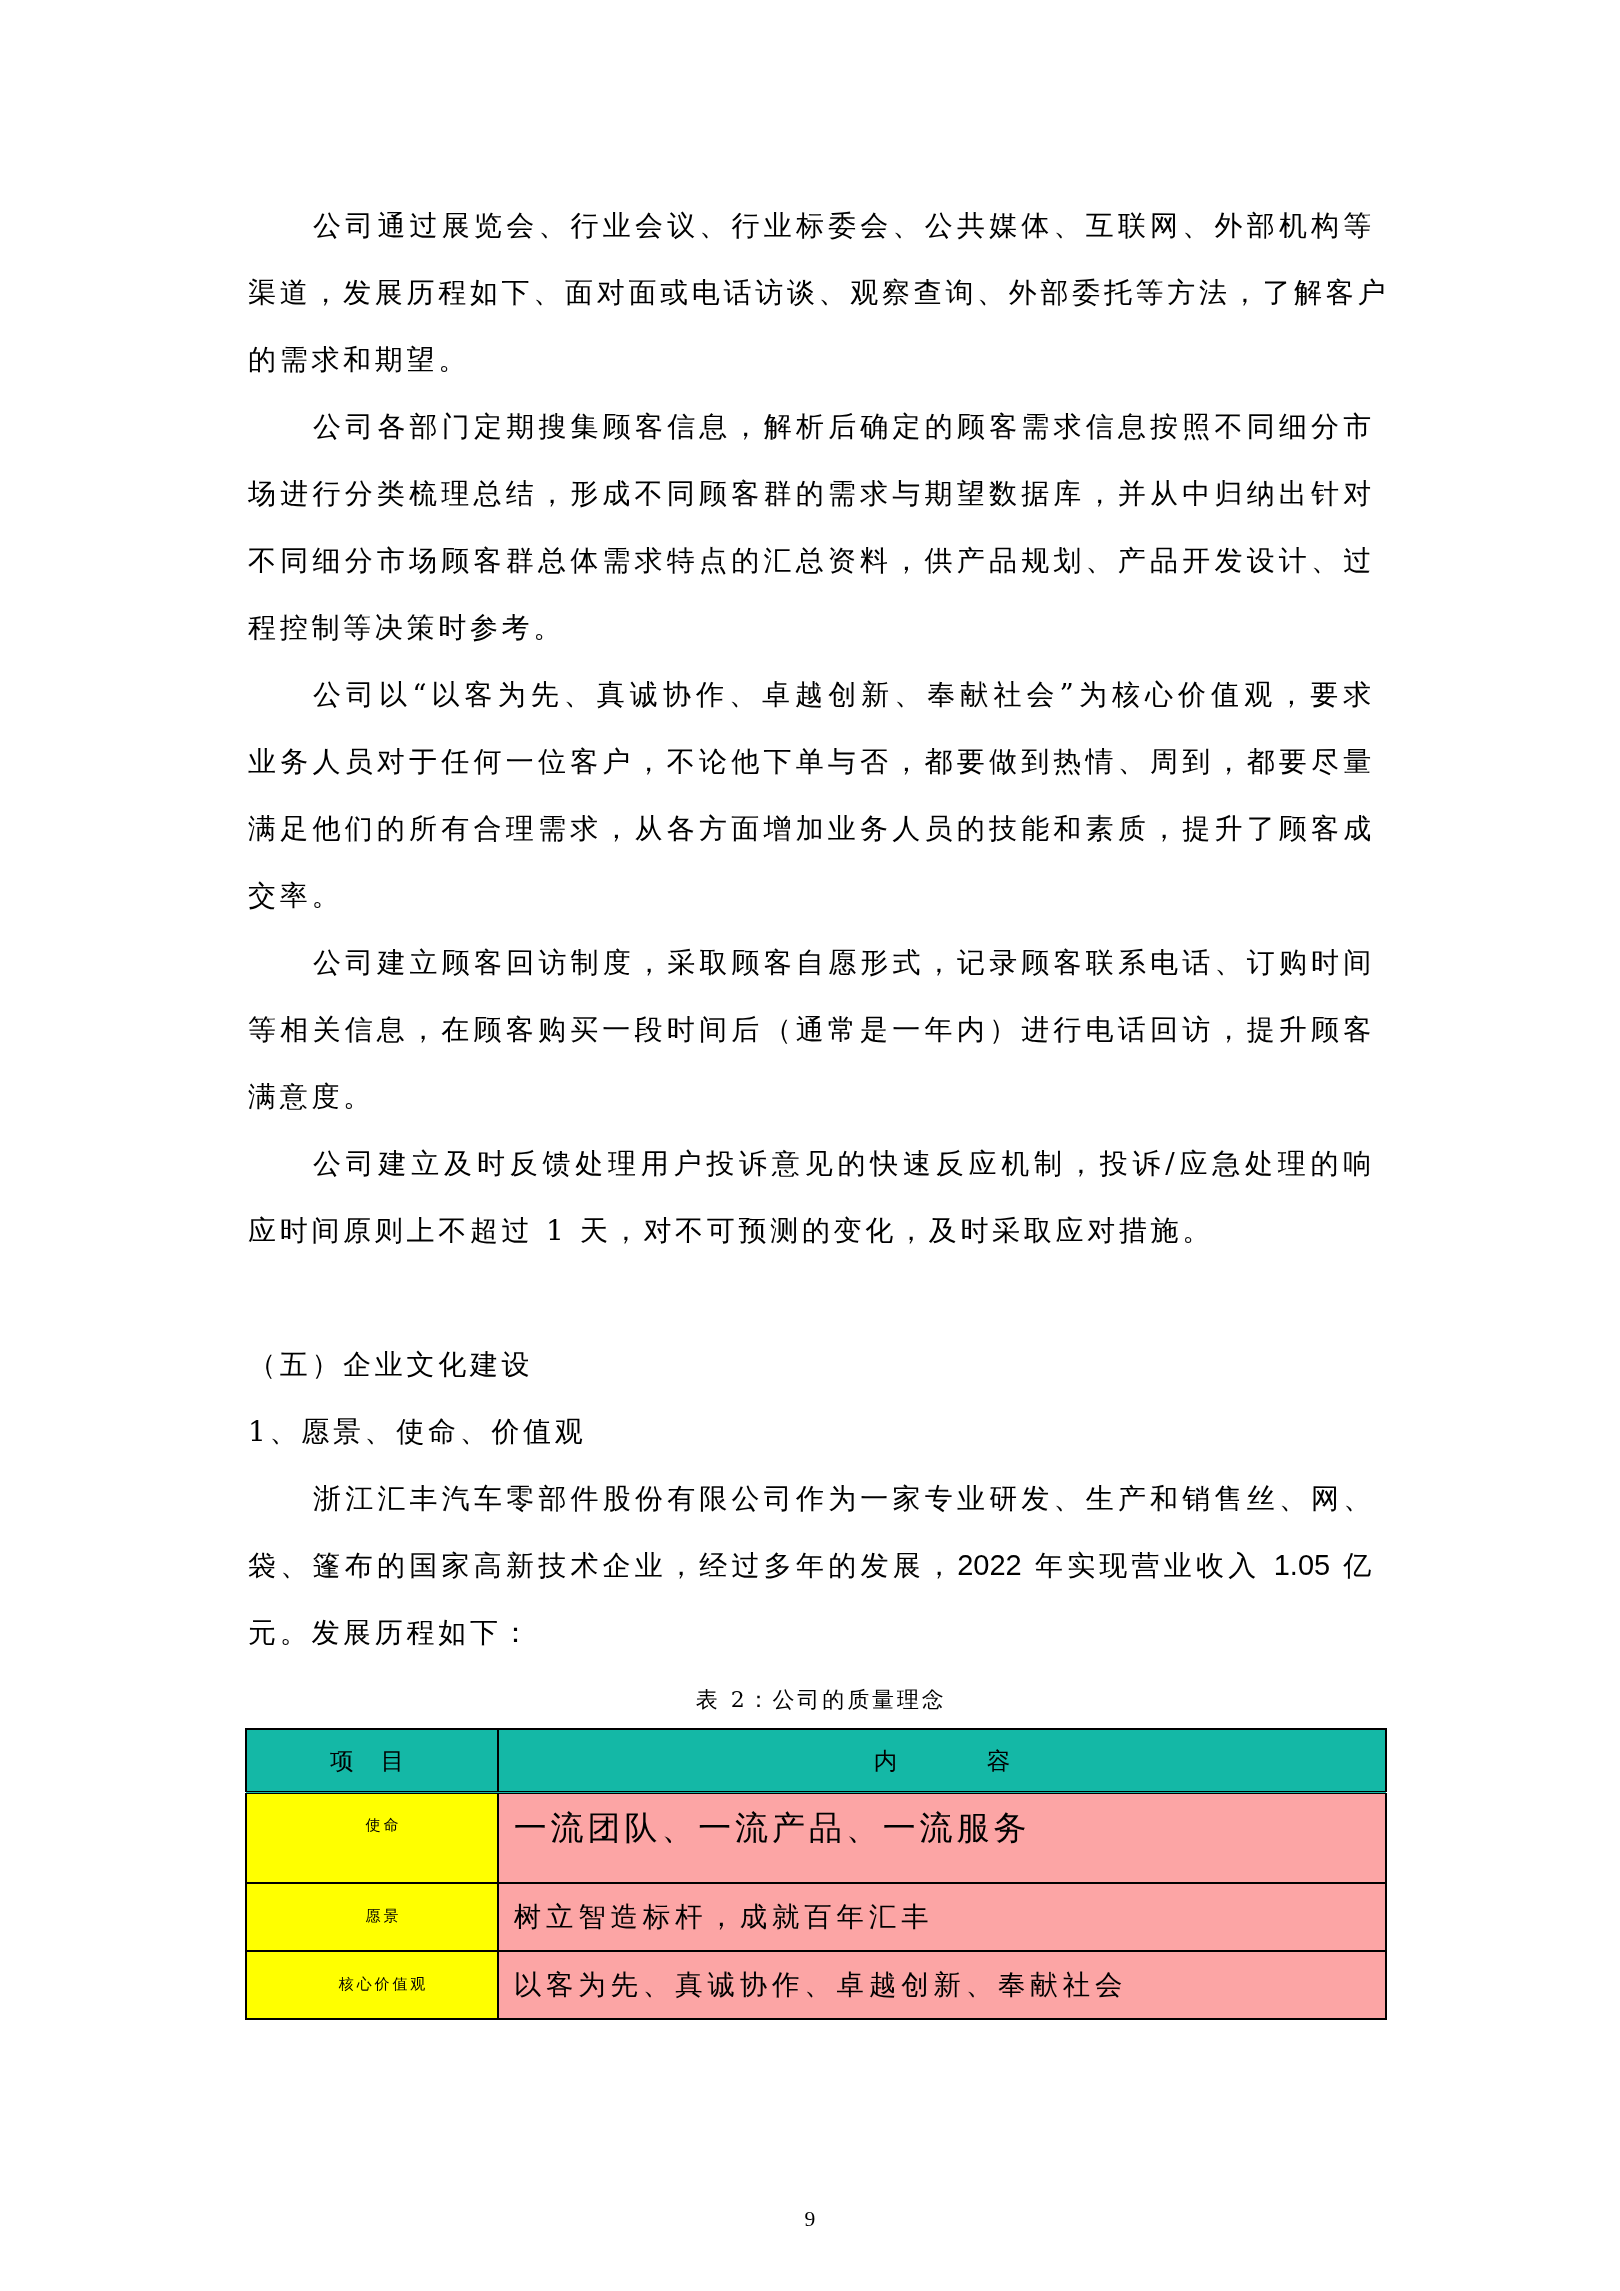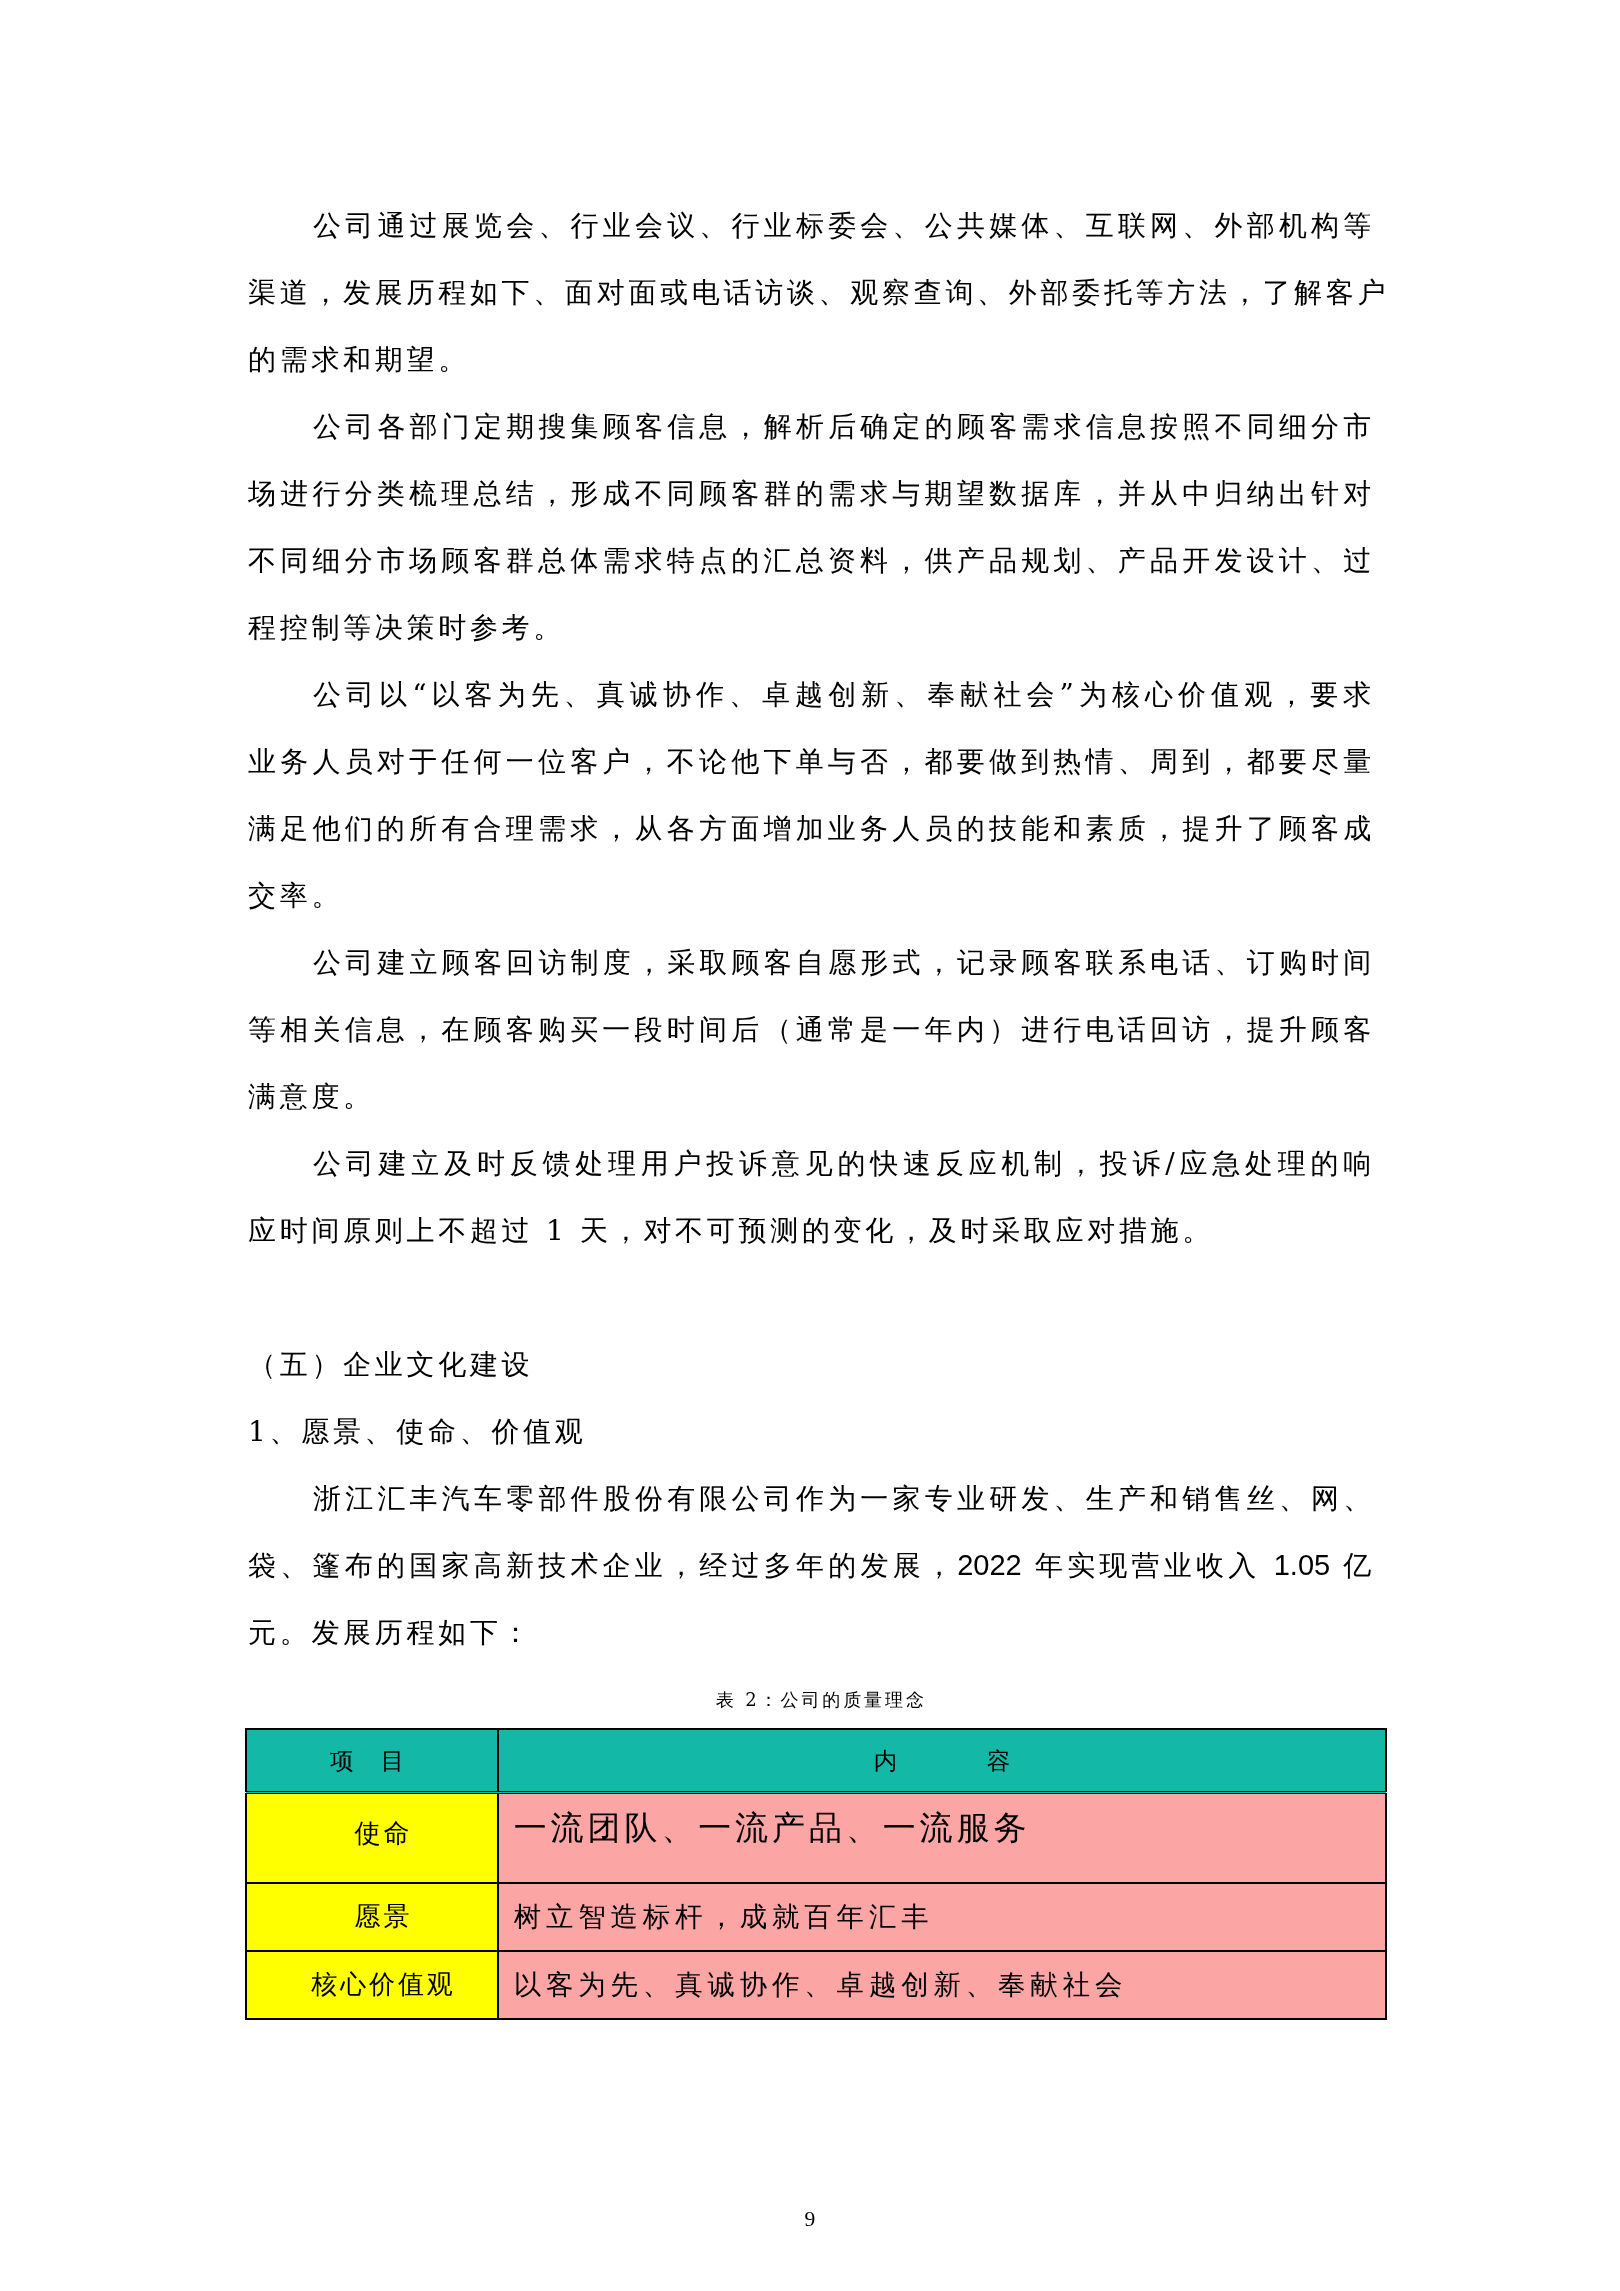--- a/index.html
+++ b/index.html
@@ -46,21 +46,21 @@
     .line.blank {
       height: 67px;
     }
     .num {
       font-family: Liberation Sans, sans-serif;
       letter-spacing: 0;
       font-size: 29px;
     }
     .caption {
       text-align: center;
-      font-size: 18px;
+      font-size: 22px;
       letter-spacing: 2.9px;
       height: 67px;
       line-height: 67px;
       padding-left: 19.6px;
     }
     
     .qtable {
       position: absolute;
       left: 245px;
       top: 1728px;
@@ -85,21 +85,21 @@
     .qtable tr.head td .sp {
       letter-spacing: 9.8px;
     }
     .qtable tr.head td.h2 .sp {
       letter-spacing: 41px;
       padding-left: 41px;
     }
     .qtable td.label {
       background: #FFFF00;
       text-align: center;
-      font-size: 26px;
+      font-size: 15px;
       letter-spacing: 2.9px;
       padding-left: 23px;
     }
     .qtable td.content {
       background: #fca5a5;
       text-align: left;
       padding-left: 14.7px;
       font-size: 27.4px;
       letter-spacing: 4.9px;
     }

